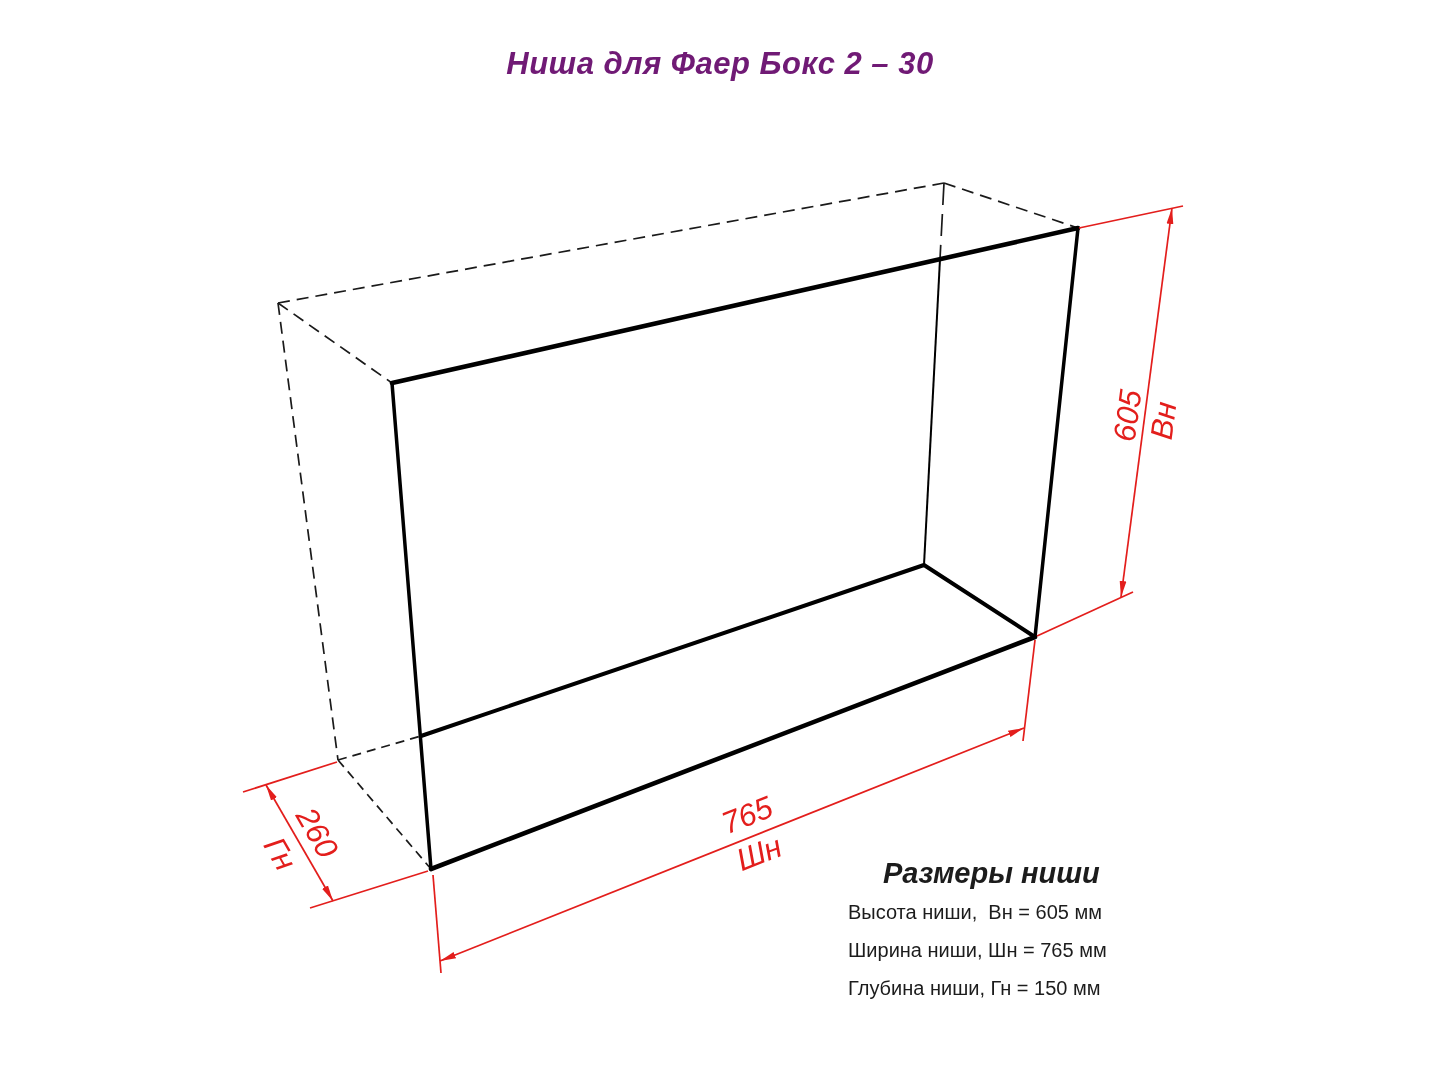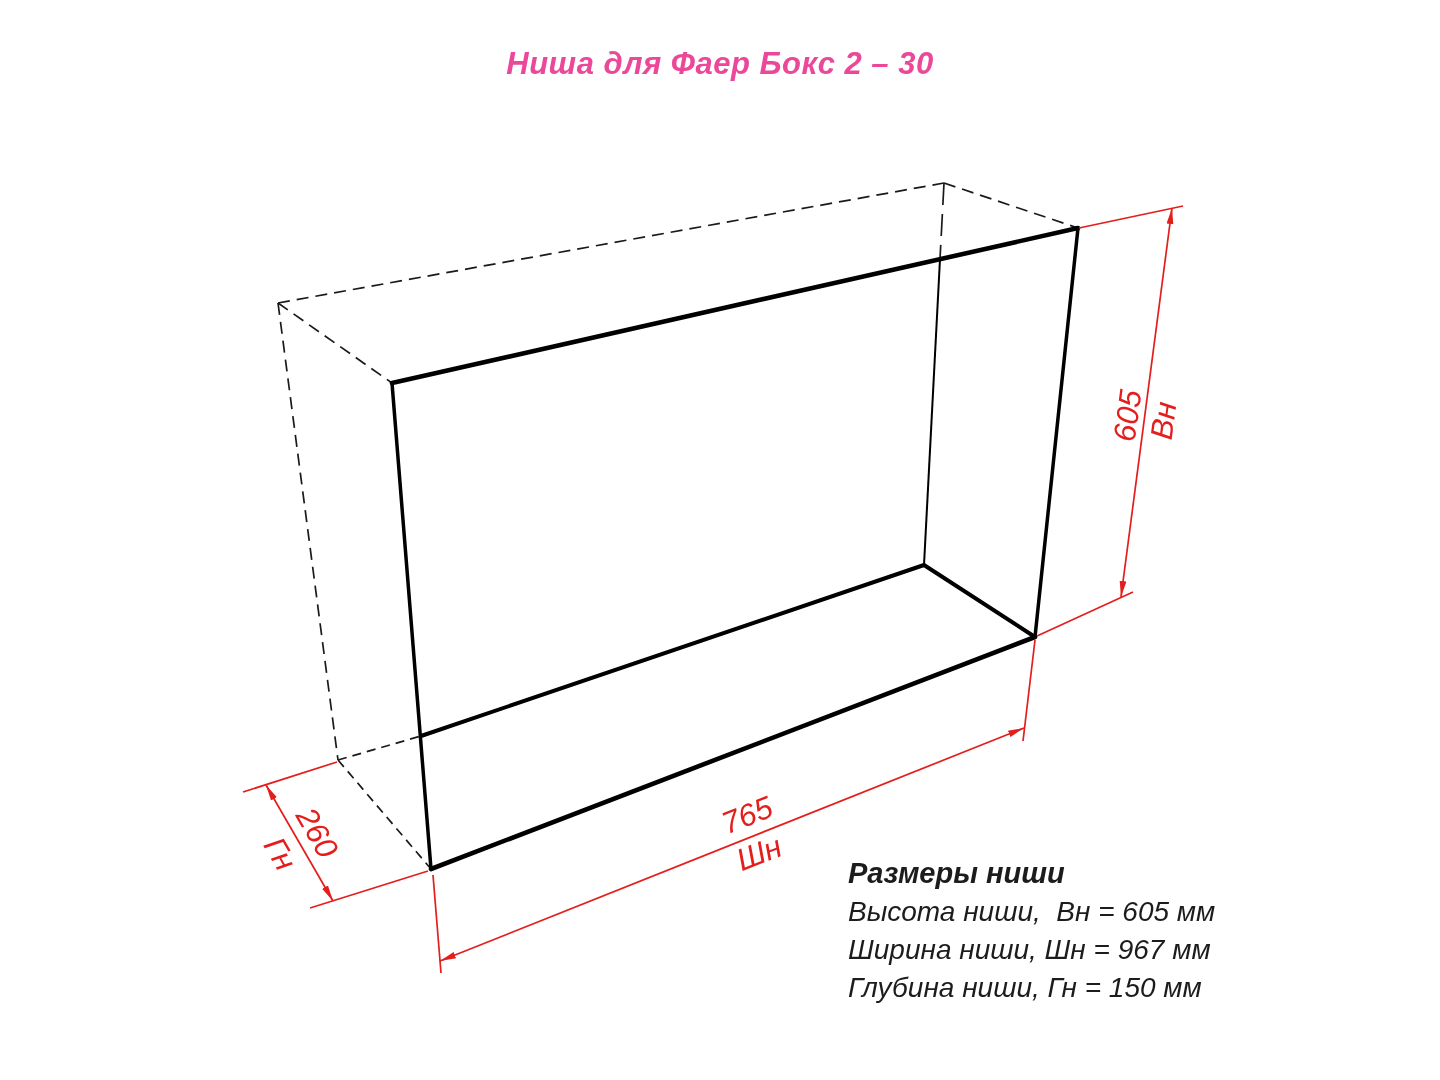--- a/index.html
+++ b/index.html
@@ -11,41 +11,41 @@
     font-family:"Liberation Sans", sans-serif;
   }
   .page-title{
     position:absolute;
     top:46px;left:0;width:1440px;
     text-align:center;
     font-style:italic;
     font-weight:600;
     font-size:31px;
     letter-spacing:0.5px;
-    color:#ec4899;
+    color:#701a75;
   }
   .drawing{
     position:absolute;
     left:0;top:0;width:1440px;height:1080px;
   }
   .legend{
     position:absolute;
     left:848px;top:853px;
     color:#1c1c1c;
   }
   .legend-heading{
     font-style:italic;
     font-weight:bold;
     font-size:29px;
     line-height:40px;
     white-space:pre;
+    margin-left:35px;
   }
   .legend-row{
-    font-style:italic;
-    font-size:28px;
+    font-size:20px;
     line-height:38px;
     white-space:pre;
   }
   
   .edge-hidden{stroke:#1a1a1a;stroke-width:1.7;fill:none;stroke-dasharray:12 7;}
   .edge-hidden-long{stroke:#1a1a1a;stroke-width:1.7;fill:none;stroke-dasharray:22 9;}
   .edge-hidden-short{stroke:#1a1a1a;stroke-width:1.7;fill:none;stroke-dasharray:9 6;}
   .edge-heavy{stroke:#000;stroke-width:4.6;fill:none;stroke-linecap:round;stroke-linejoin:round;}
   .edge-medium{stroke:#000;stroke-width:3.5;fill:none;stroke-linecap:round;}
   .edge-inner{stroke:#000;stroke-width:4;fill:none;stroke-linecap:round;stroke-linejoin:round;}
@@ -113,17 +113,17 @@
       <line class="dim-line" x1="428" y1="871" x2="310" y2="908"></line>
       <line class="dim-line" x1="266" y1="785" x2="333" y2="901" marker-start="url(#arw)" marker-end="url(#arw)"></line>
       <text class="dim-text" transform="translate(308,838) rotate(60)">260</text>
       <text class="dim-text" transform="translate(271,859) rotate(60)">Гн</text>
     </g>
   </svg>
 
   <div class="legend">
     <div class="legend-heading">Размеры ниши</div>
     <div class="legend-row">Высота ниши,  Вн = 605 мм</div>
-    <div class="legend-row">Ширина ниши, Шн = 967 мм</div>
+    <div class="legend-row">Ширина ниши, Шн = 765 мм</div>
     <div class="legend-row">Глубина ниши, Гн = 150 мм</div>
   </div>
 
 </div>
 
 </body></html>

